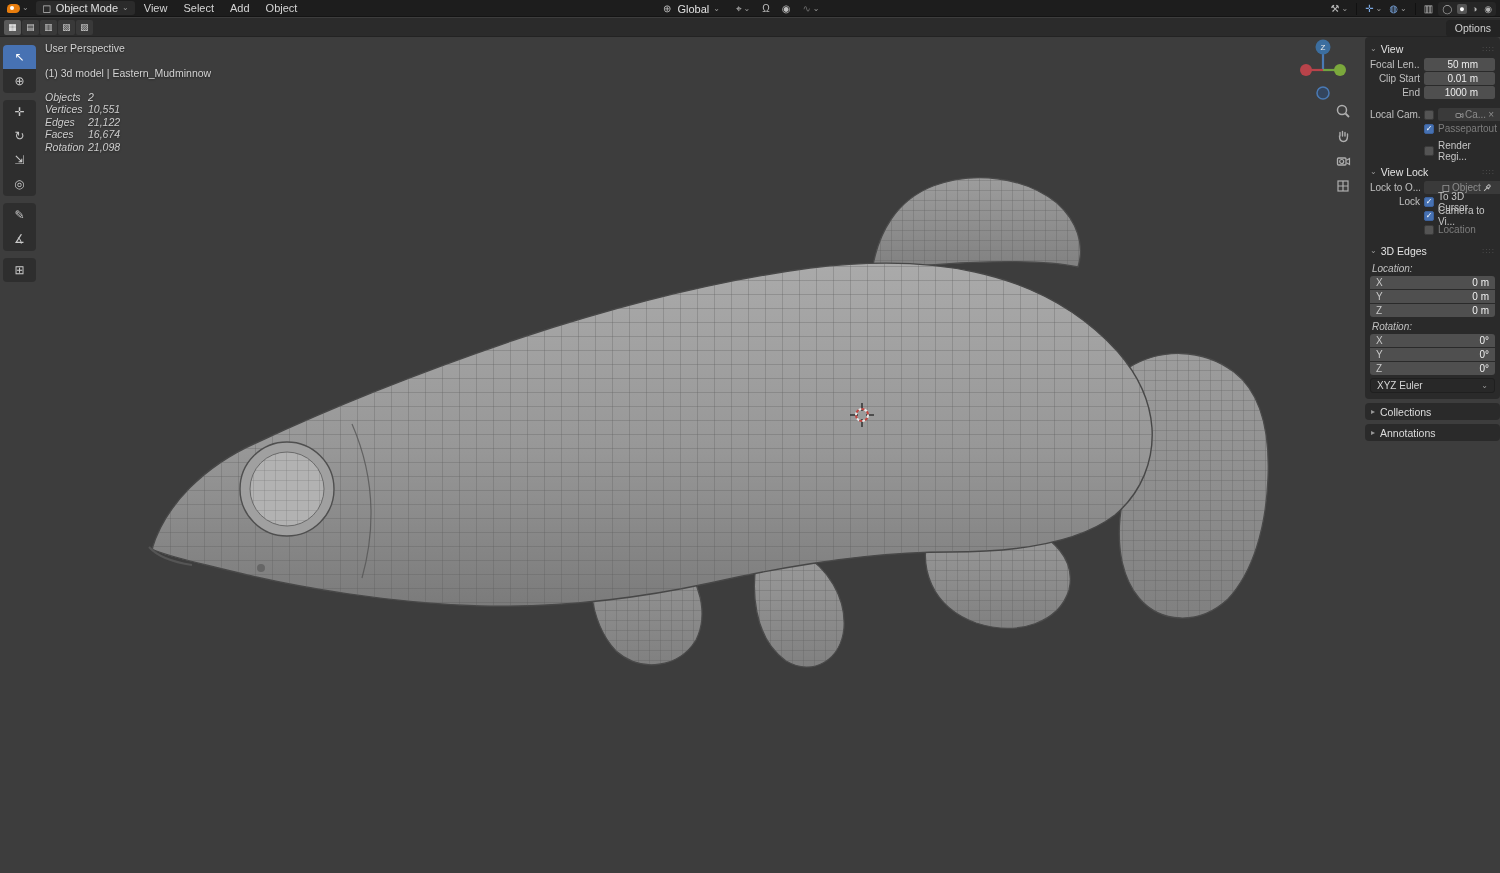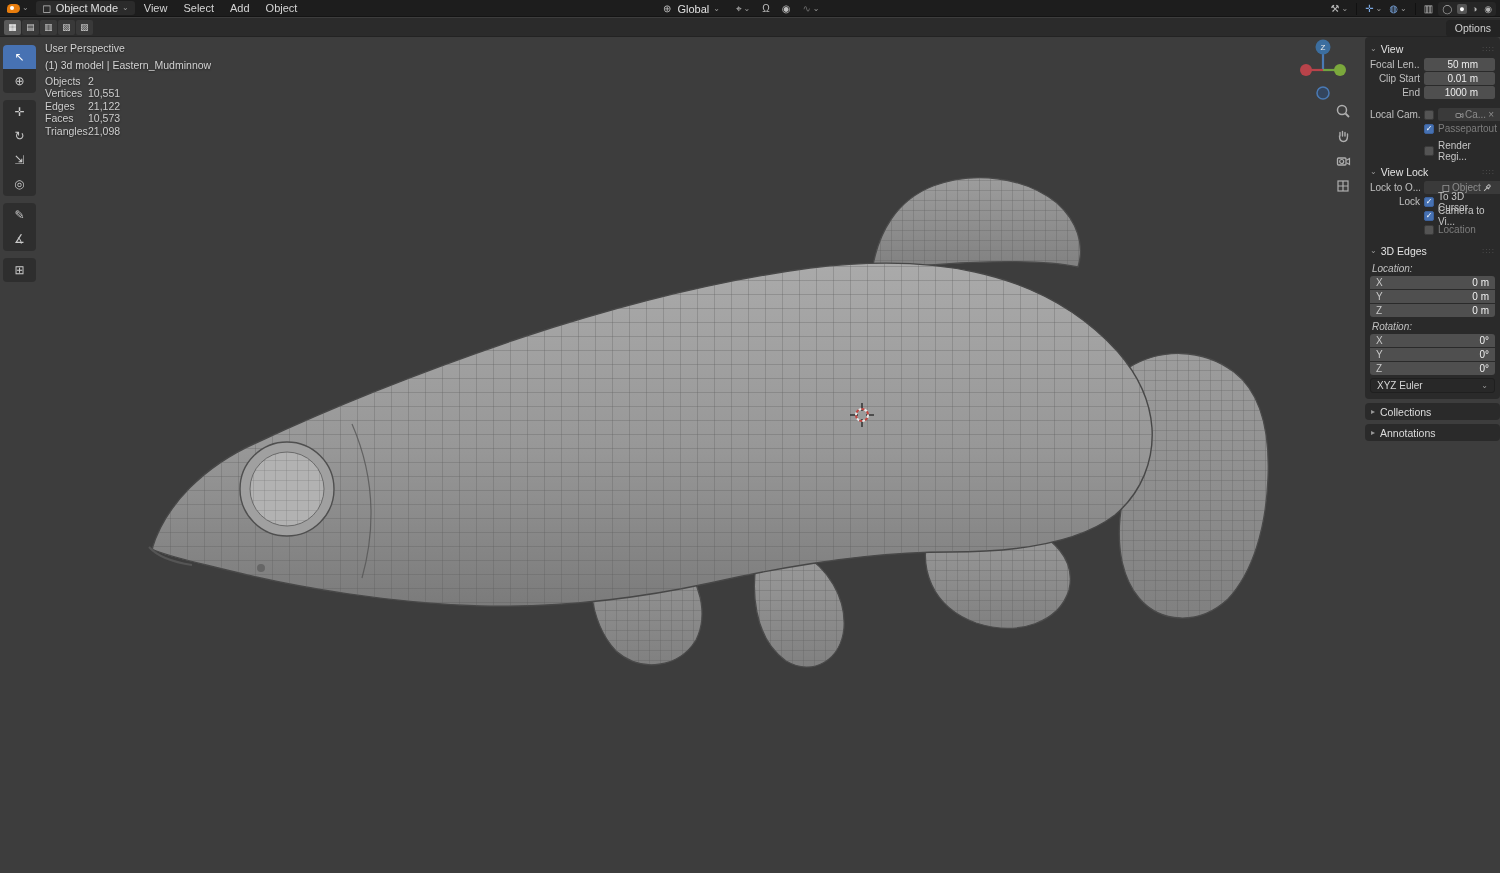--- a/index.html
+++ b/index.html
@@ -63,22 +63,22 @@
     width:33px; height:24px; background:#2e2e2e; color:#c9c9c9;
     display:flex; align-items:center; justify-content:center; font-size:12px;
   }
   .tool-group .tool-btn:first-child { border-radius:4px 4px 0 0; }
   .tool-group .tool-btn:last-child { border-radius:0 0 4px 4px; }
   .tool-group .tool-btn:only-child { border-radius:4px; }
   .tool-btn.active { background:#4772b3; color:#fff; }
 
   
   .vp-info { position:absolute; left:45px; top:25px; z-index:20; color:#d2d2d2; font-size:10.5px; line-height:13px; text-shadow:0 1px 2px rgba(0,0,0,.45); }
-  .vp-info .line2 { margin-top:4px;text-align:right; }
-  .stats { margin-top:3px; }
+  .vp-info .line2 { margin-top:12px;text-align:right; }
+  .stats { margin-top:11px;font-style:italic; }
   .stat-row { display:flex; line-height:12.4px; color:#cdcdcd; }
   .stat-row .sl { width:43px; }
 
   
   .gizmo { position:absolute; left:1284px; top:14px; width:78px; height:78px; z-index:20; }
   .view-controls { position:absolute; left:1332px; top:84px; display:flex; flex-direction:column; gap:5px; z-index:20; }
   .vc-btn { width:22px; height:20px; display:flex; align-items:center; justify-content:center; border-radius:50%; }
   .vc-btn svg { opacity:.85; }
 
   
@@ -314,24 +314,24 @@
       <div class="stat-row">
         <span class="sl">Vertices</span>
         <span>10,551</span>
       </div>
       <div class="stat-row">
         <span class="sl">Edges</span>
         <span>21,122</span>
       </div>
       <div class="stat-row">
         <span class="sl">Faces</span>
-        <span>10,573</span>
+        <span>16,674</span>
       </div>
       <div class="stat-row">
-        <span class="sl">Triangles</span>
+        <span class="sl">Rotation</span>
         <span>21,098</span>
       </div>
     </div>
   </div>
 
   <div class="gizmo">
     <svg width="78" height="78" viewBox="0 0 78 78">
       <line x1="39" y1="39" x2="39" y2="16" stroke="#4a7ab5" stroke-width="2.2"></line>
       <line x1="39" y1="39" x2="22" y2="39" stroke="#b8434a" stroke-width="2.2"></line>
       <line x1="39" y1="39" x2="56" y2="39" stroke="#72a33f" stroke-width="2.2"></line>

